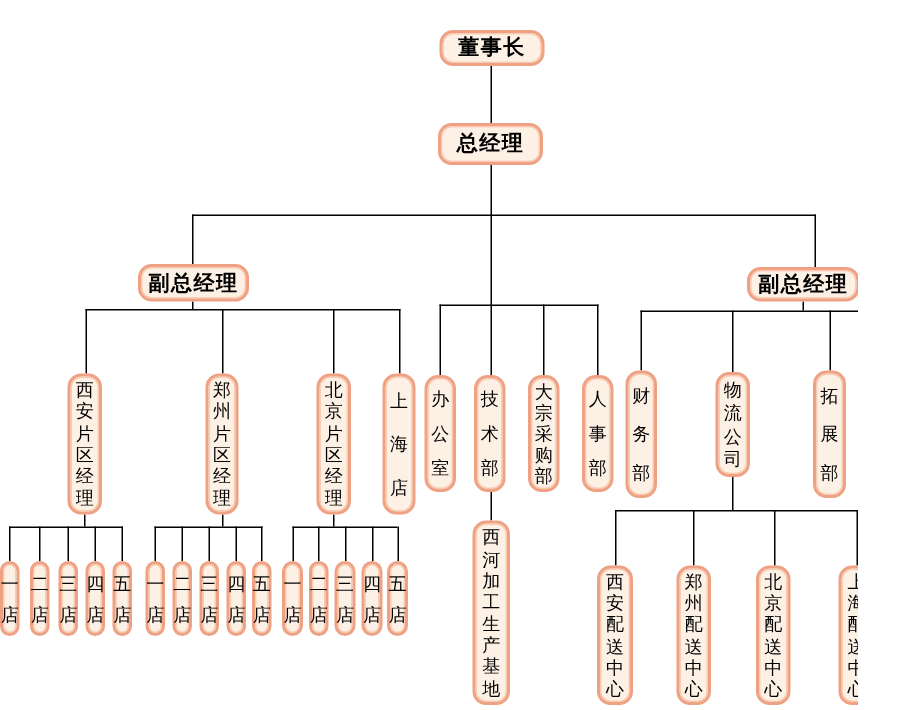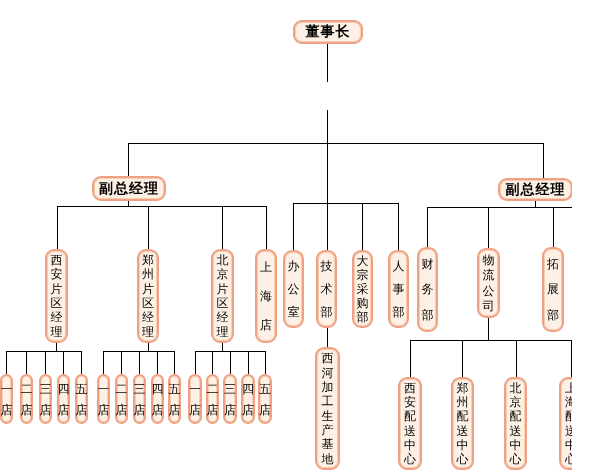--- a/index.html
+++ b/index.html
@@ -99,20 +99,23 @@
     <div class="line" style="left: 265px; top: 351px; width: 1px; height: 23px;"></div>
     <div class="line" style="left: 488px; top: 318px; width: 1px; height: 22px;"></div>
     <div class="line" style="left: 410px; top: 340px; width: 162px; height: 1px;"></div>
     <div class="line" style="left: 410px; top: 340px; width: 1px; height: 37px;"></div>
     <div class="line" style="left: 462px; top: 340px; width: 1px; height: 37px;"></div>
     <div class="line" style="left: 516px; top: 340px; width: 1px; height: 37px;"></div>
     <div class="line" style="left: 571px; top: 340px; width: 1px; height: 37px;"></div>
     <div class="node hbox" style="left: 293px; top: 20px; width: 70px; height: 24px;">
       <span>董事长</span>
     </div>
+    <div class="node hbox" style="left: 292px; top: 82px; width: 70px; height: 28px;">
+      <span>总经理</span>
+    </div>
     <div class="node hbox" style="left: 92px; top: 176px; width: 74px; height: 25px;">
       <span>副总经理</span>
     </div>
     <div class="node hbox" style="left: 498px; top: 178px; width: 75px; height: 23px;">
       <span>副总经理</span>
     </div>
     <div class="node vbox" style="left: 45px; top: 249px; width: 23px; height: 94px;">
       <span>西</span>
       <span>安</span>
       <span>片</span>

